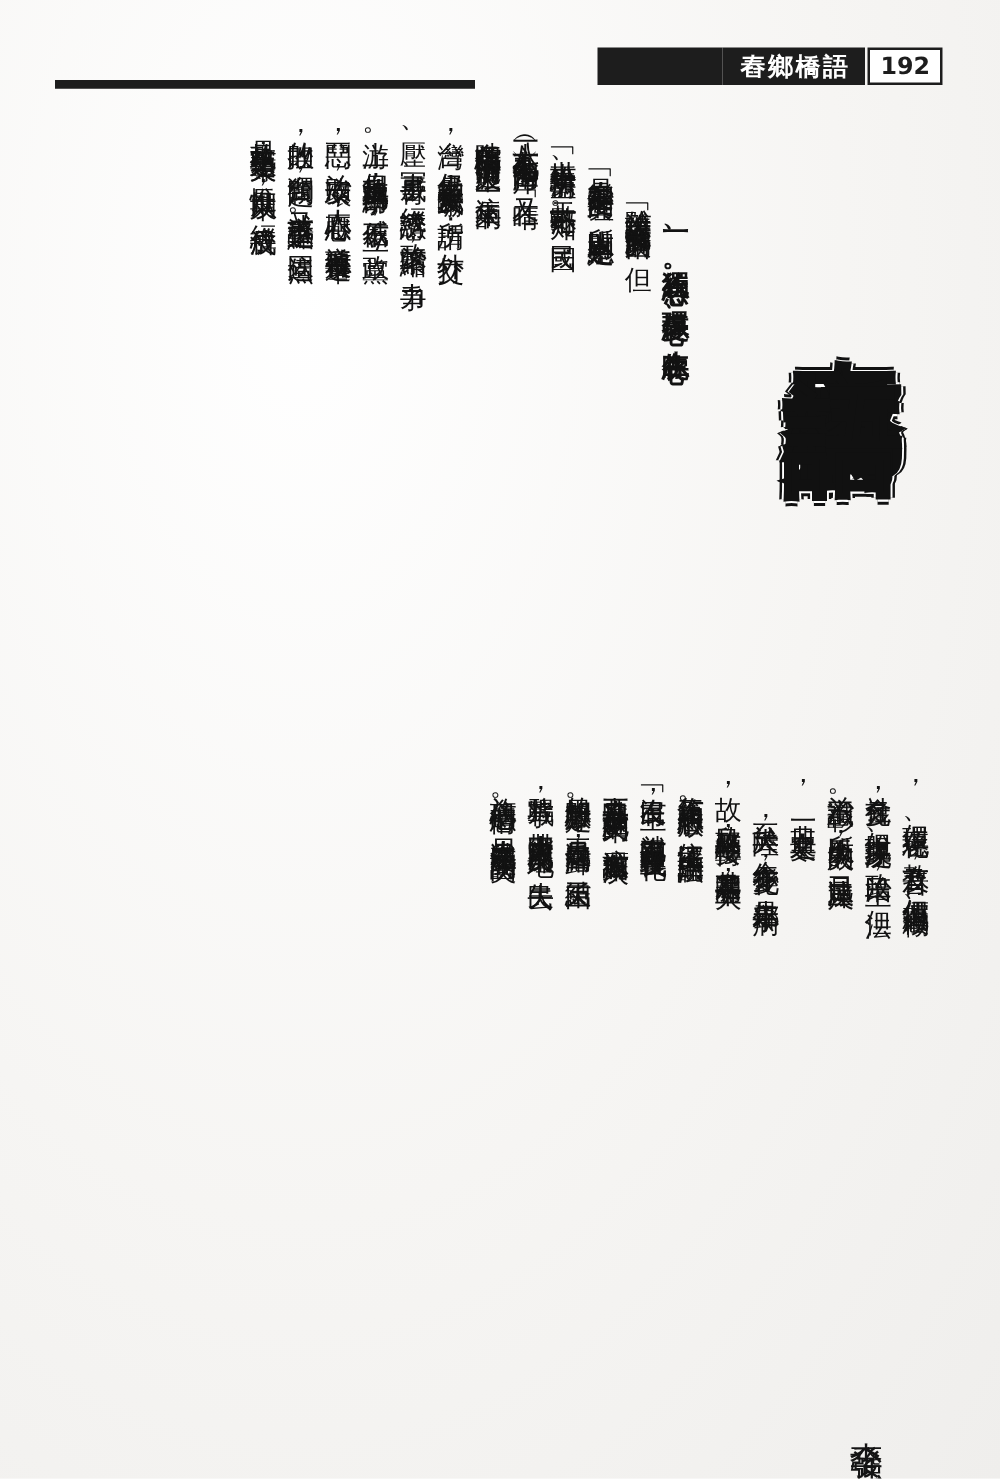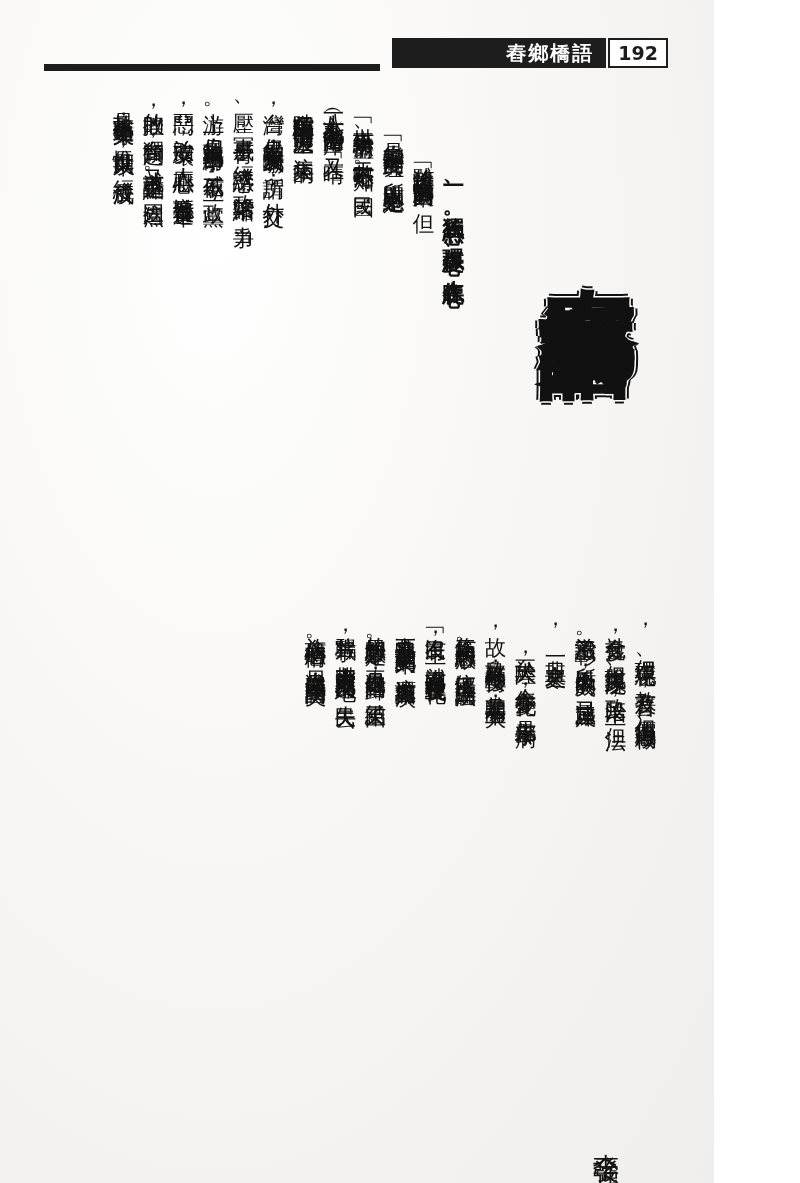--- a/index.html
+++ b/index.html
@@ -5,21 +5,21 @@
   html, body {
     margin: 0;
     padding: 0;
     background: #ffffff;
   }
   body {
     font-family: "DejaVu Sans", sans-serif;
   }
   .page {
     position: relative;
-    width: 714px;
+    width: 800px;
     height: 1183px;
     background: #f7f6f4;
     overflow: hidden;
   }
   
   .paper-tint {
     position: absolute;
     inset: 0;
     background:
       radial-gradient(ellipse at 30% 20%, #ffffff 0%, #f6f5f3 55%, #efeeec 100%);

